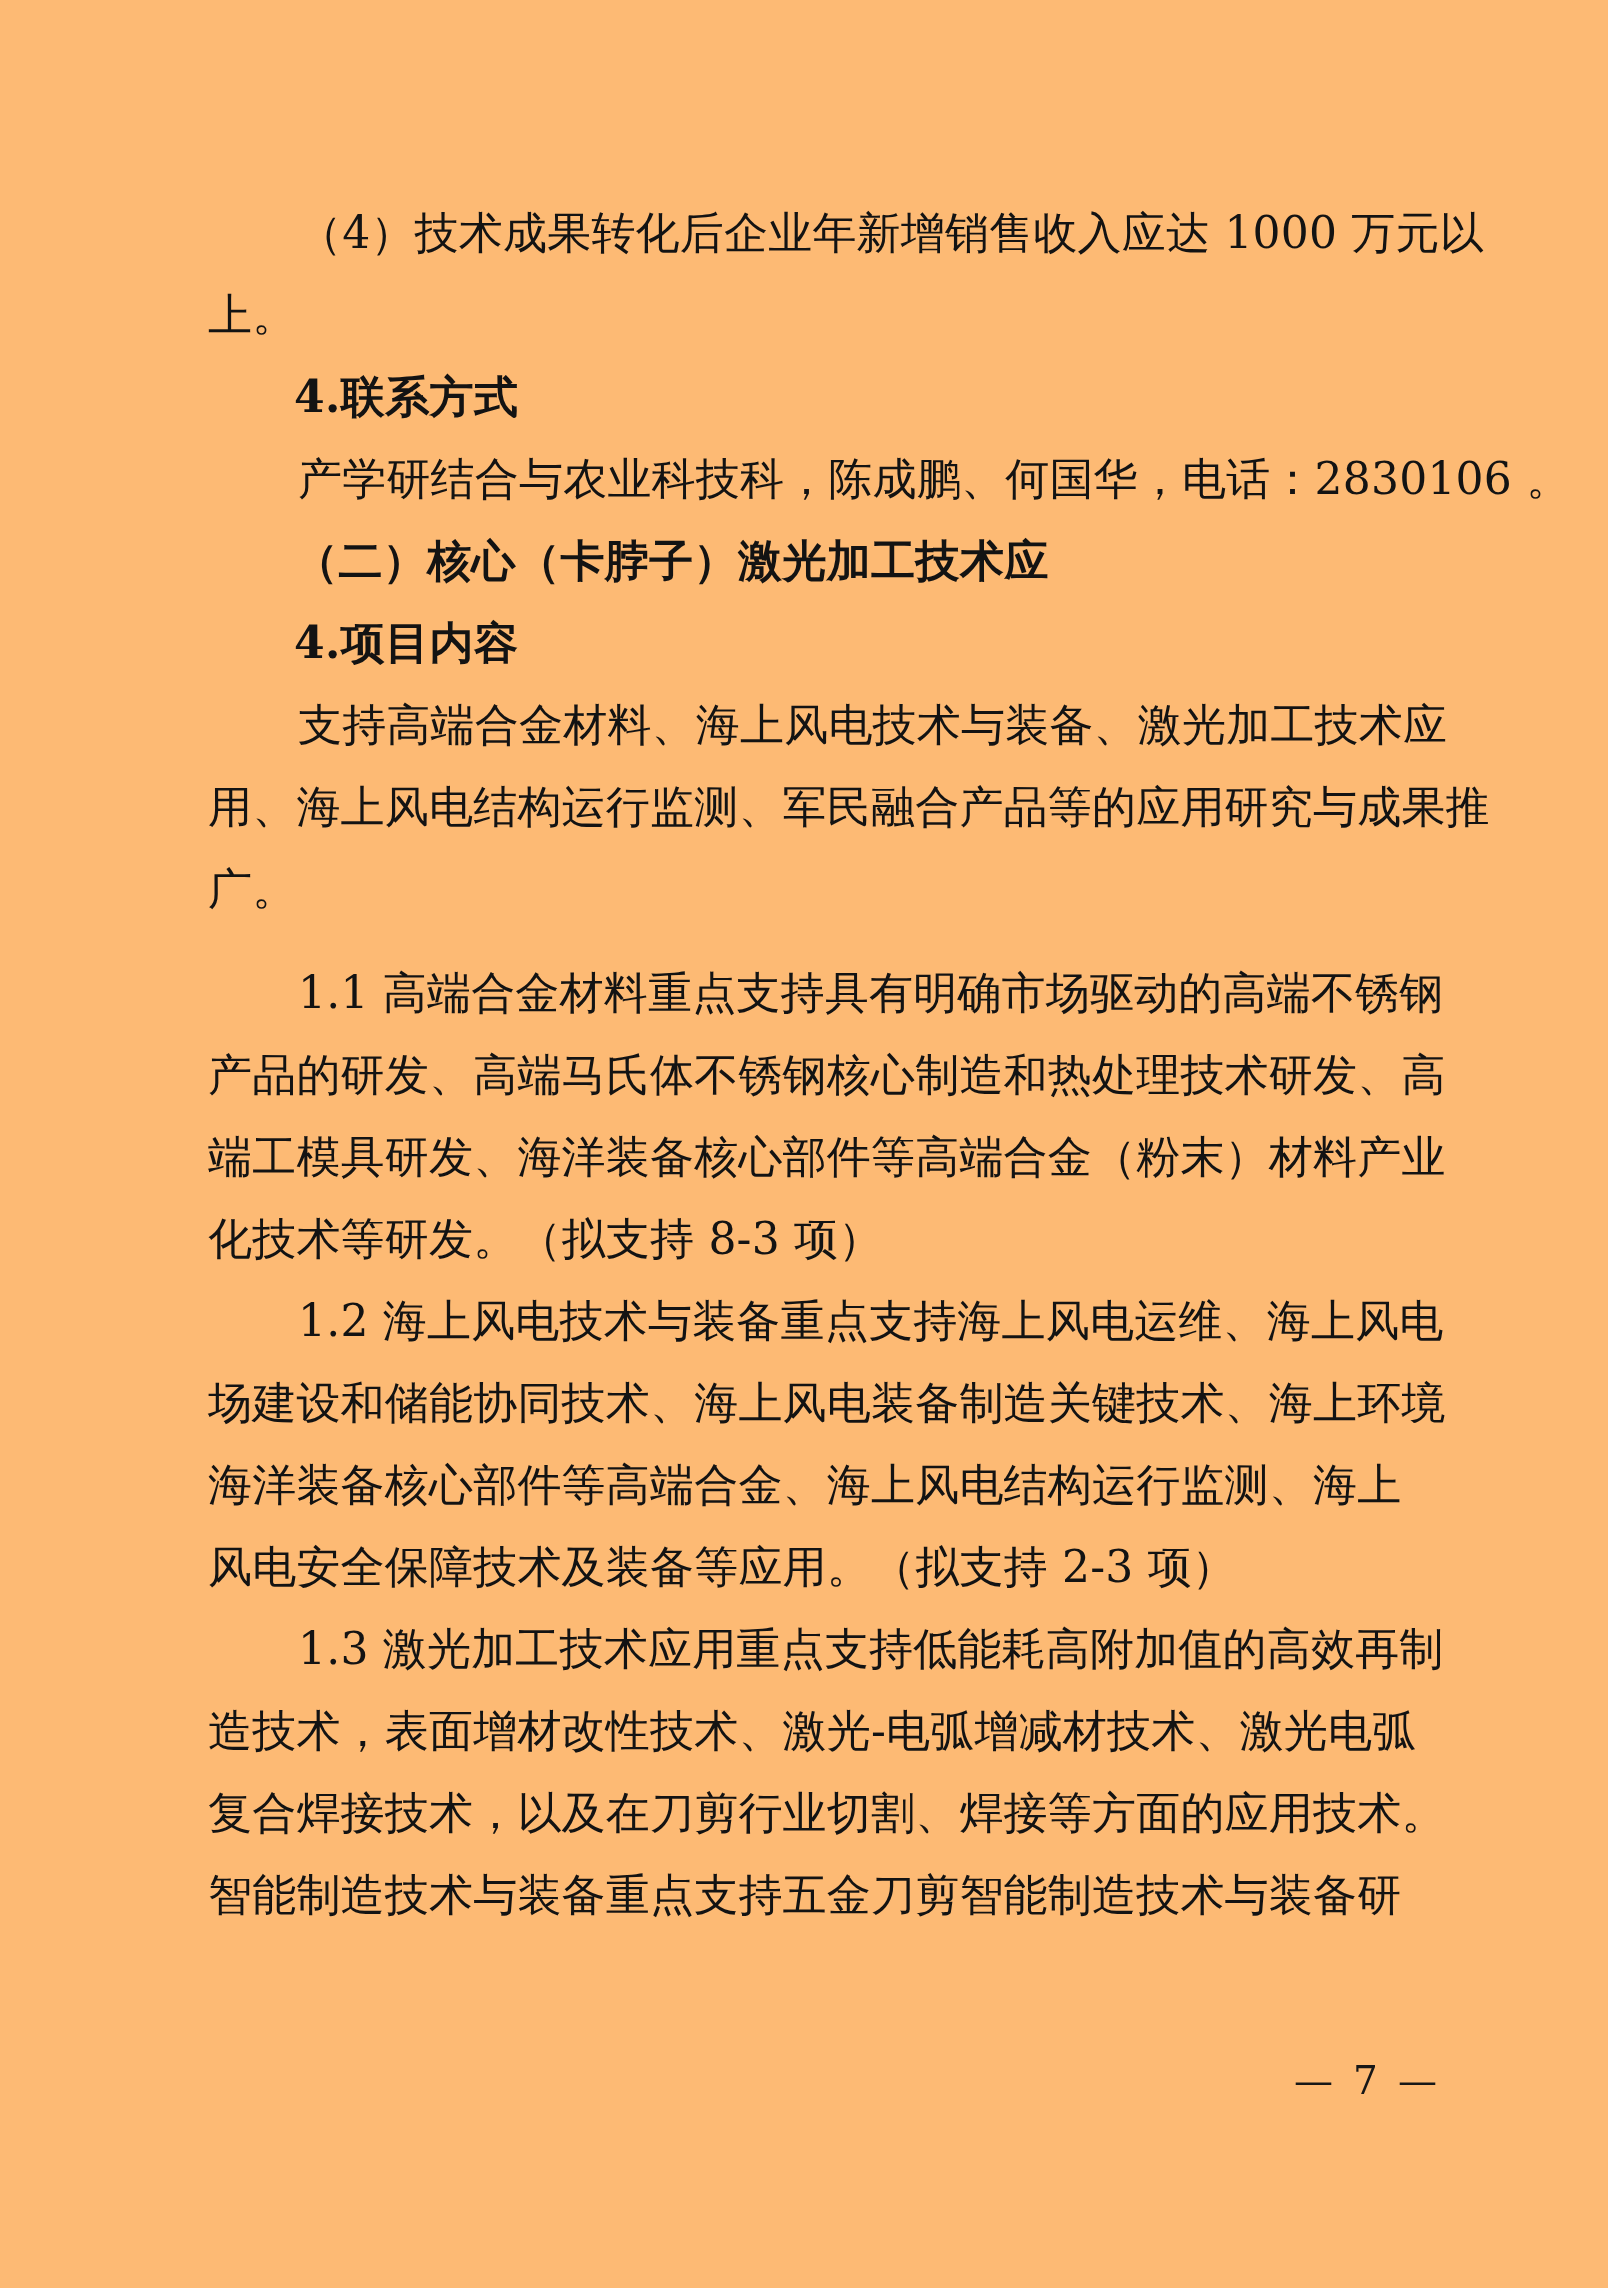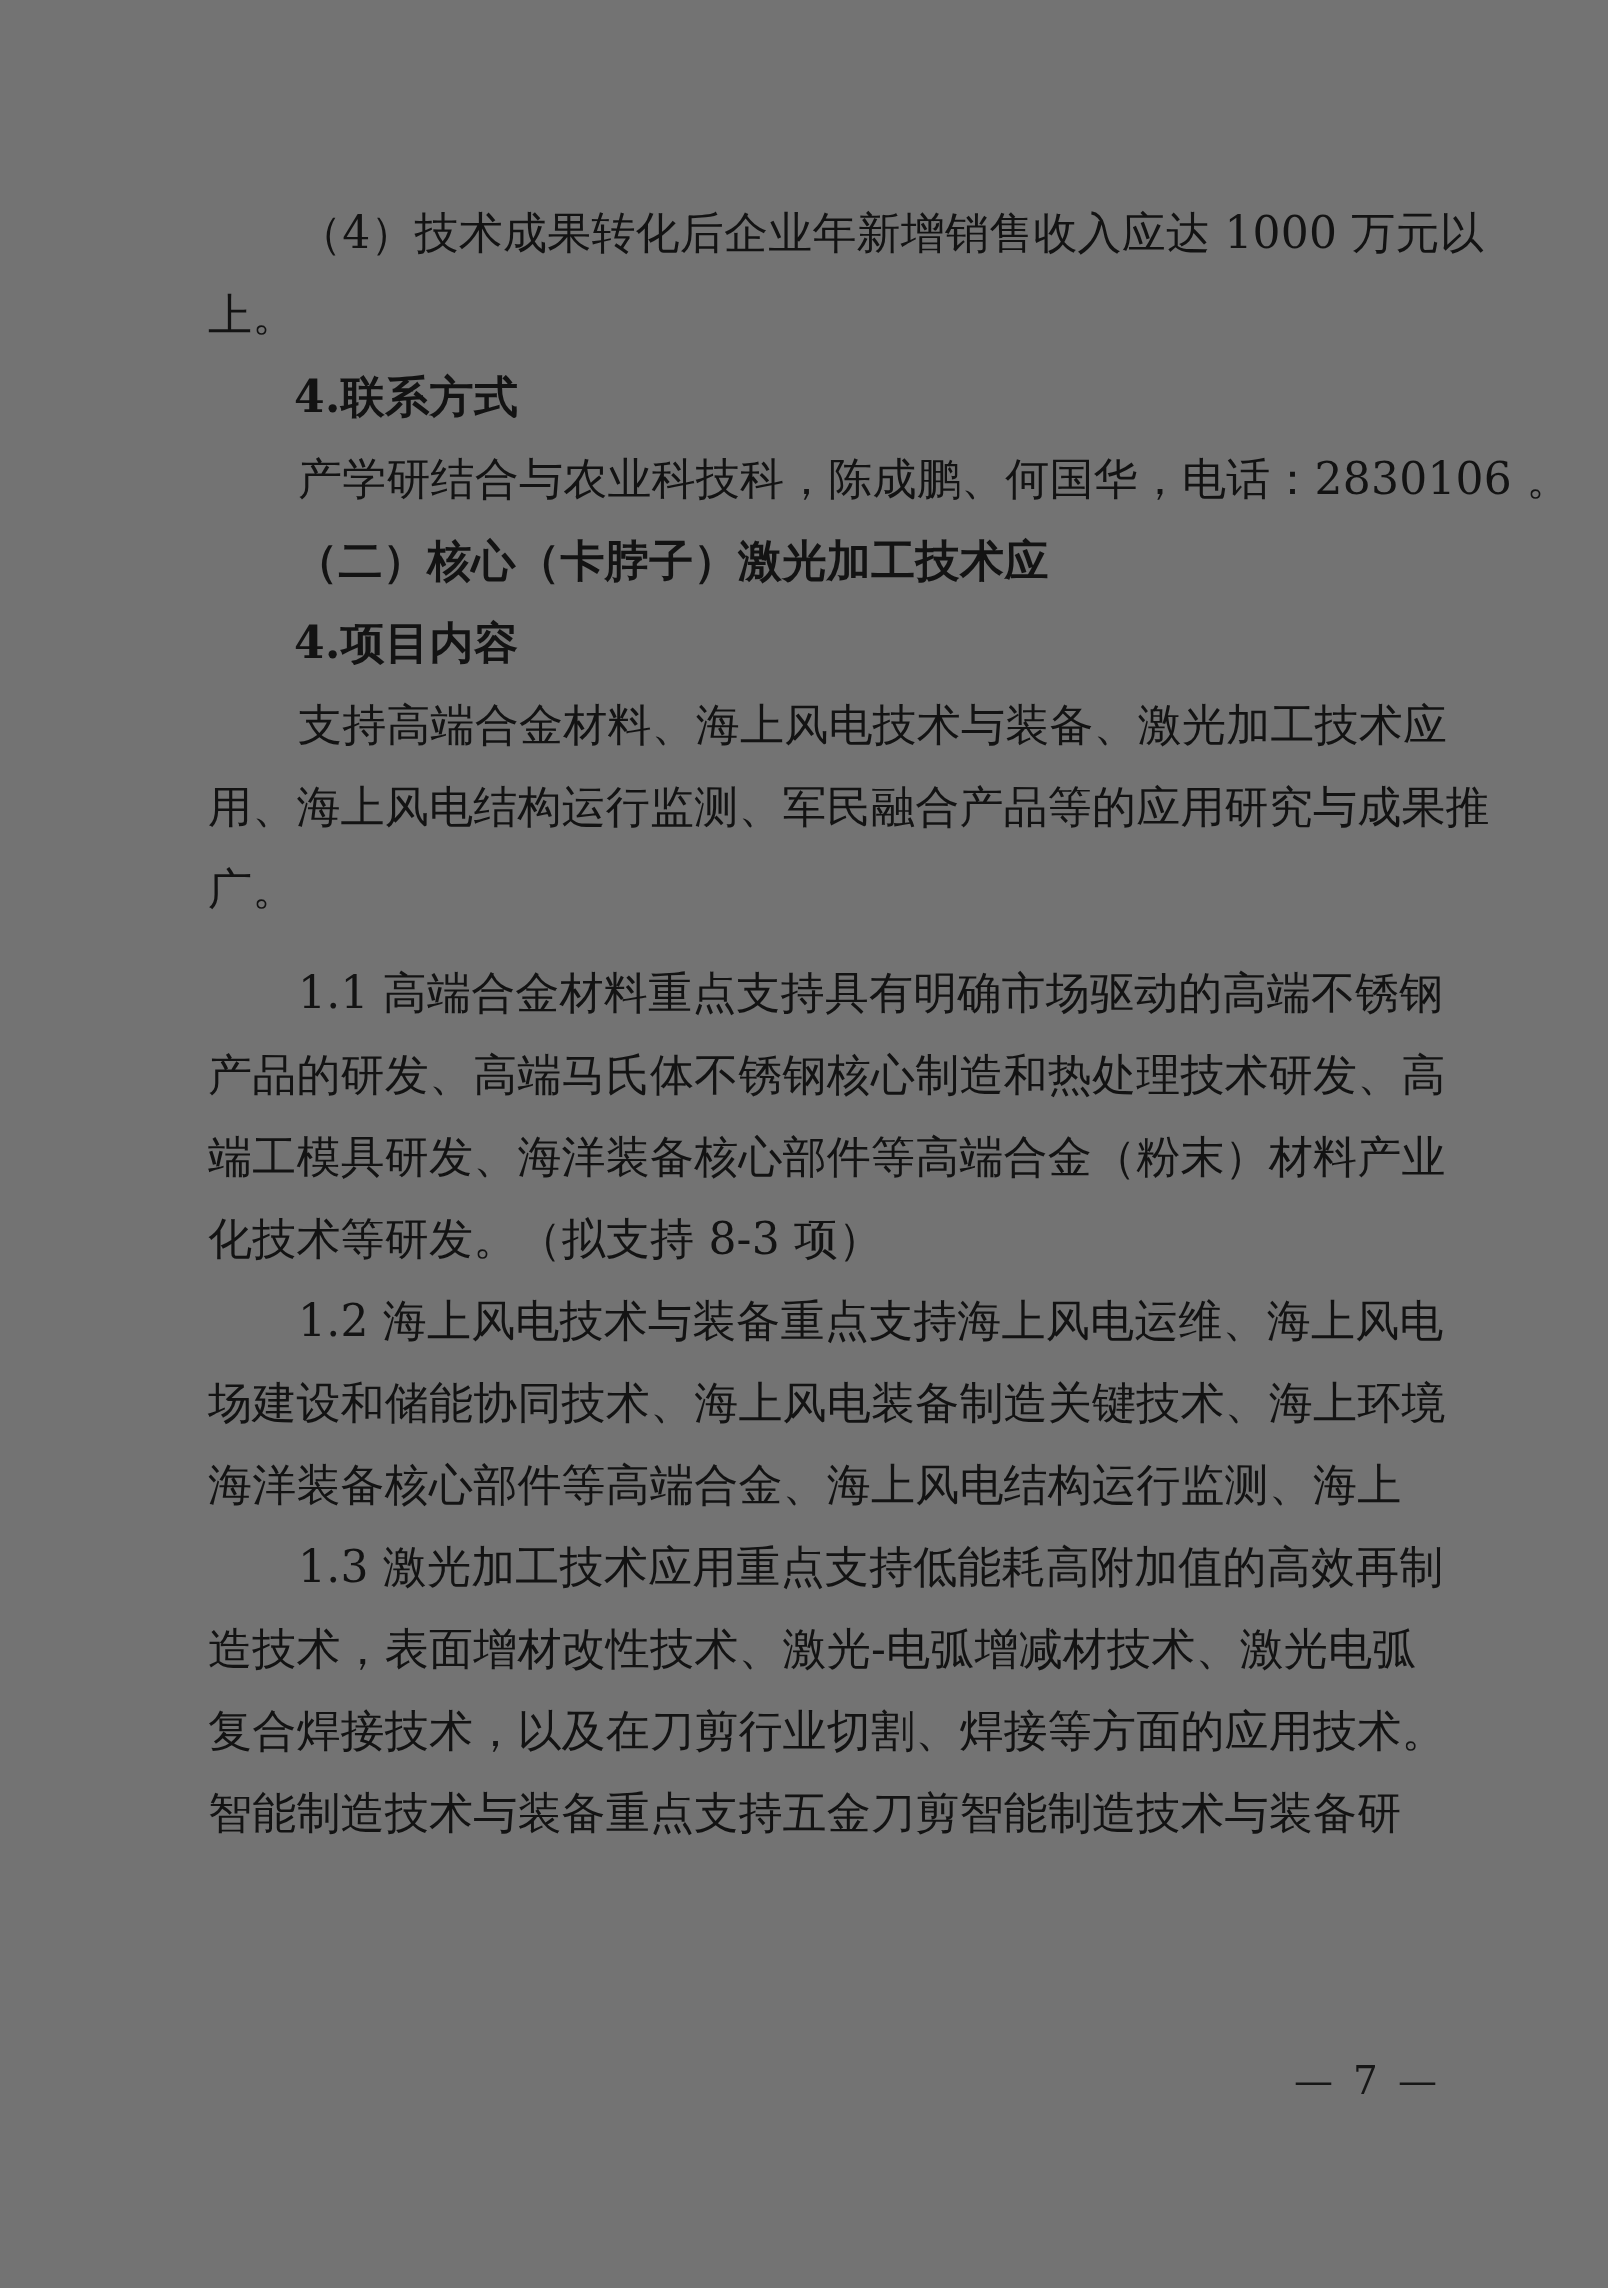--- a/index.html
+++ b/index.html
@@ -7,21 +7,21 @@
     padding: 0;
     background: #ffffff;
   }
   body {
     font-family: "DejaVu Serif", "Liberation Serif", serif;
   }
   .page {
     position: relative;
     width: 1608px;
     height: 2289px;
-    background: #737373;
+    background: #fdba74;
     overflow: hidden;
     box-sizing: border-box;
     padding-left: 40px;
   }
   
   .body-col {
     position: absolute;
     left: 208px;
     top: 192px;
     width: 1209px;
@@ -86,20 +86,21 @@
     <div class="gap-sm"></div>
 
     <div class="tline indent">1.1 高端合金材料重点支持具有明确市场驱动的高端不锈钢</div>
     <div class="tline">产品的研发、高端马氏体不锈钢核心制造和热处理技术研发、高</div>
     <div class="tline">端工模具研发、海洋装备核心部件等高端合金（粉末）材料产业</div>
     <div class="tline">化技术等研发。（拟支持 8-3 项）</div>
 
     <div class="tline indent">1.2 海上风电技术与装备重点支持海上风电运维、海上风电</div>
     <div class="tline">场建设和储能协同技术、海上风电装备制造关键技术、海上环境</div>
     <div class="tline">海洋装备核心部件等高端合金、海上风电结构运行监测、海上</div>
+    <div class="tline">风电安全保障技术及装备等应用。（拟支持 2-3 项）</div>
 
     <div class="tline indent">1.3 激光加工技术应用重点支持低能耗高附加值的高效再制</div>
     <div class="tline">造技术，表面增材改性技术、激光-电弧增减材技术、激光电弧</div>
     <div class="tline">复合焊接技术，以及在刀剪行业切割、焊接等方面的应用技术。</div>
     <div class="tline">智能制造技术与装备重点支持五金刀剪智能制造技术与装备研</div>
 
   </div>
 
   <div class="page-number">— 7 —</div>
 

